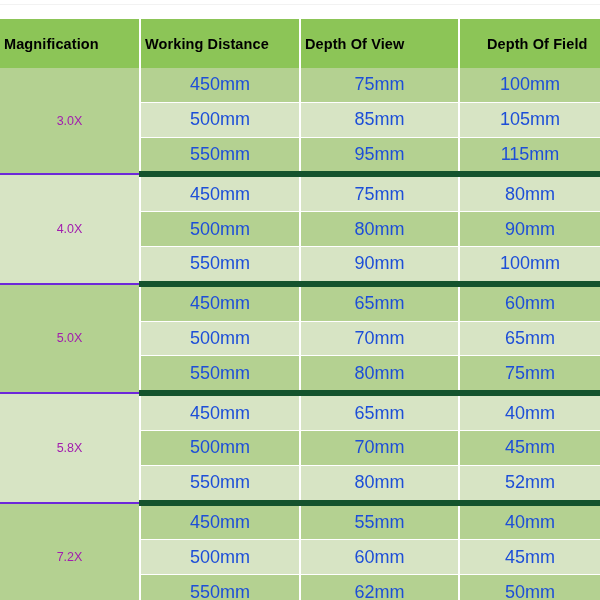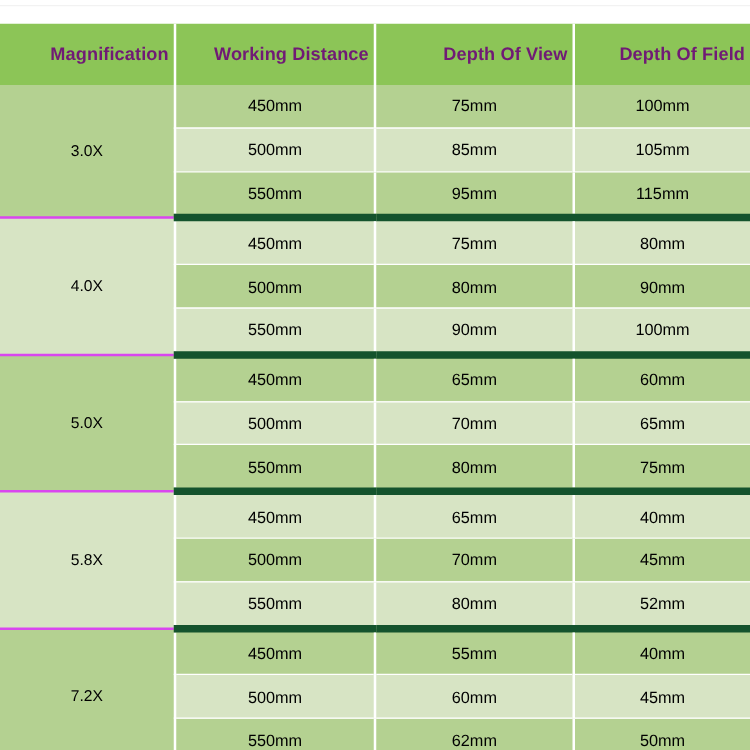--- a/index.html
+++ b/index.html
@@ -39,52 +39,52 @@
     border-collapse: collapse;
     table-layout: fixed;
   }
   col.c-mag   { width: 140px; }
   col.c-wd    { width: 160px; }
   col.c-fov   { width: 159px; }
   col.c-dof   { width: 141px; }
 
   thead th {
     background: #8cc557;
-    color: #701a75;
+    color: #000000;
     font-size: 14.5px;
     font-weight: bold;
-    text-align: right;
+    text-align: left;
     height: 49px;
     padding: 0 4px;
     border-right: 2px solid #ffffff;
     letter-spacing: 0.1px;
   }
   thead th.last-col { border-right: none; padding-left: 27px; }
 
   tbody td {
     height: 33.8px;
     text-align: center;
-    font-size: 13px;
-    color: #000000;
+    font-size: 18px;
+    color: #1d4ed8;
     padding: 0 4px;
     border-right: 2px solid #ffffff;
     border-bottom: 1px solid #ffffff;
   }
   tbody td.last-col { border-right: none; }
 
   
   tr.row-dark  td.data-cell { background: #b4d191; }
   tr.row-light td.data-cell { background: #d7e4c4; }
 
   
   td.mag-cell {
     font-size: 12.5px;
-    color: #000000;
+    color: #a21caf;
     vertical-align: middle;
-    border-bottom: 2px solid #d946ef;
+    border-bottom: 2px solid #6d28d9;
   }
   td.mag-dark  { background: #b4d191; }
   td.mag-light { background: #d7e4c4; }
 
   
   tr.group-end td { border-bottom: 6px solid #14532d; }
 </style>
 </head>
 <body>
 

